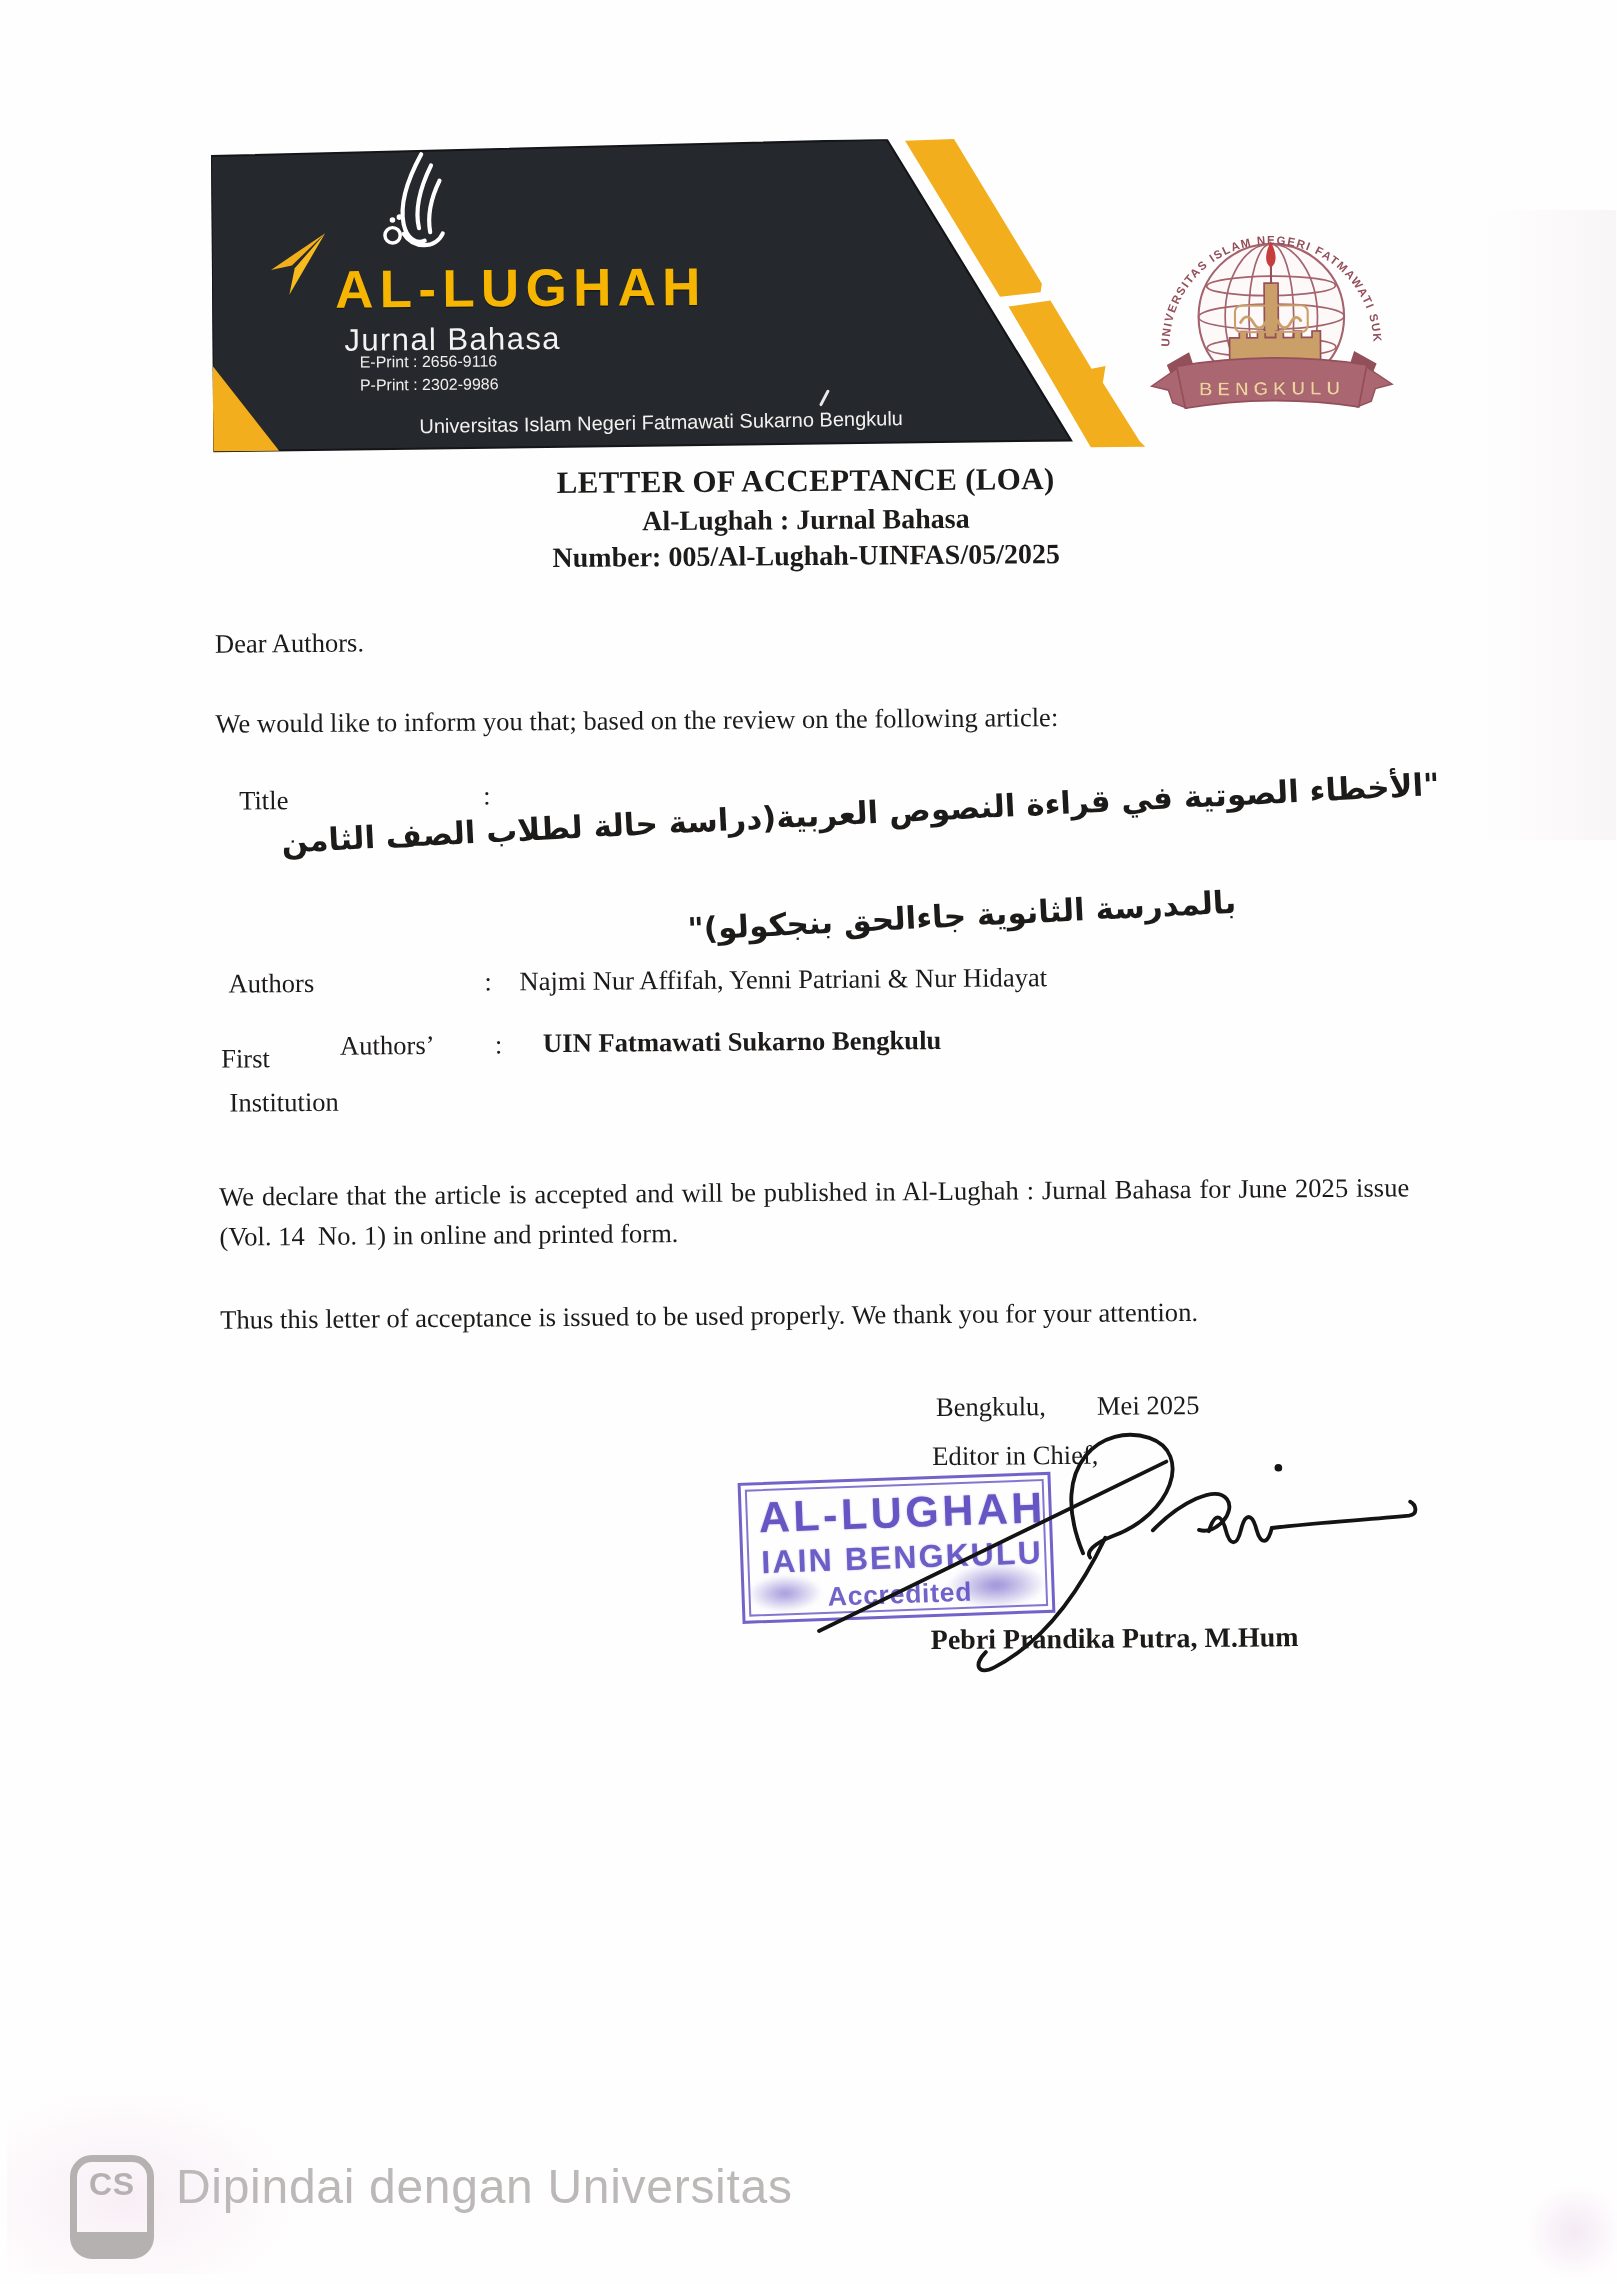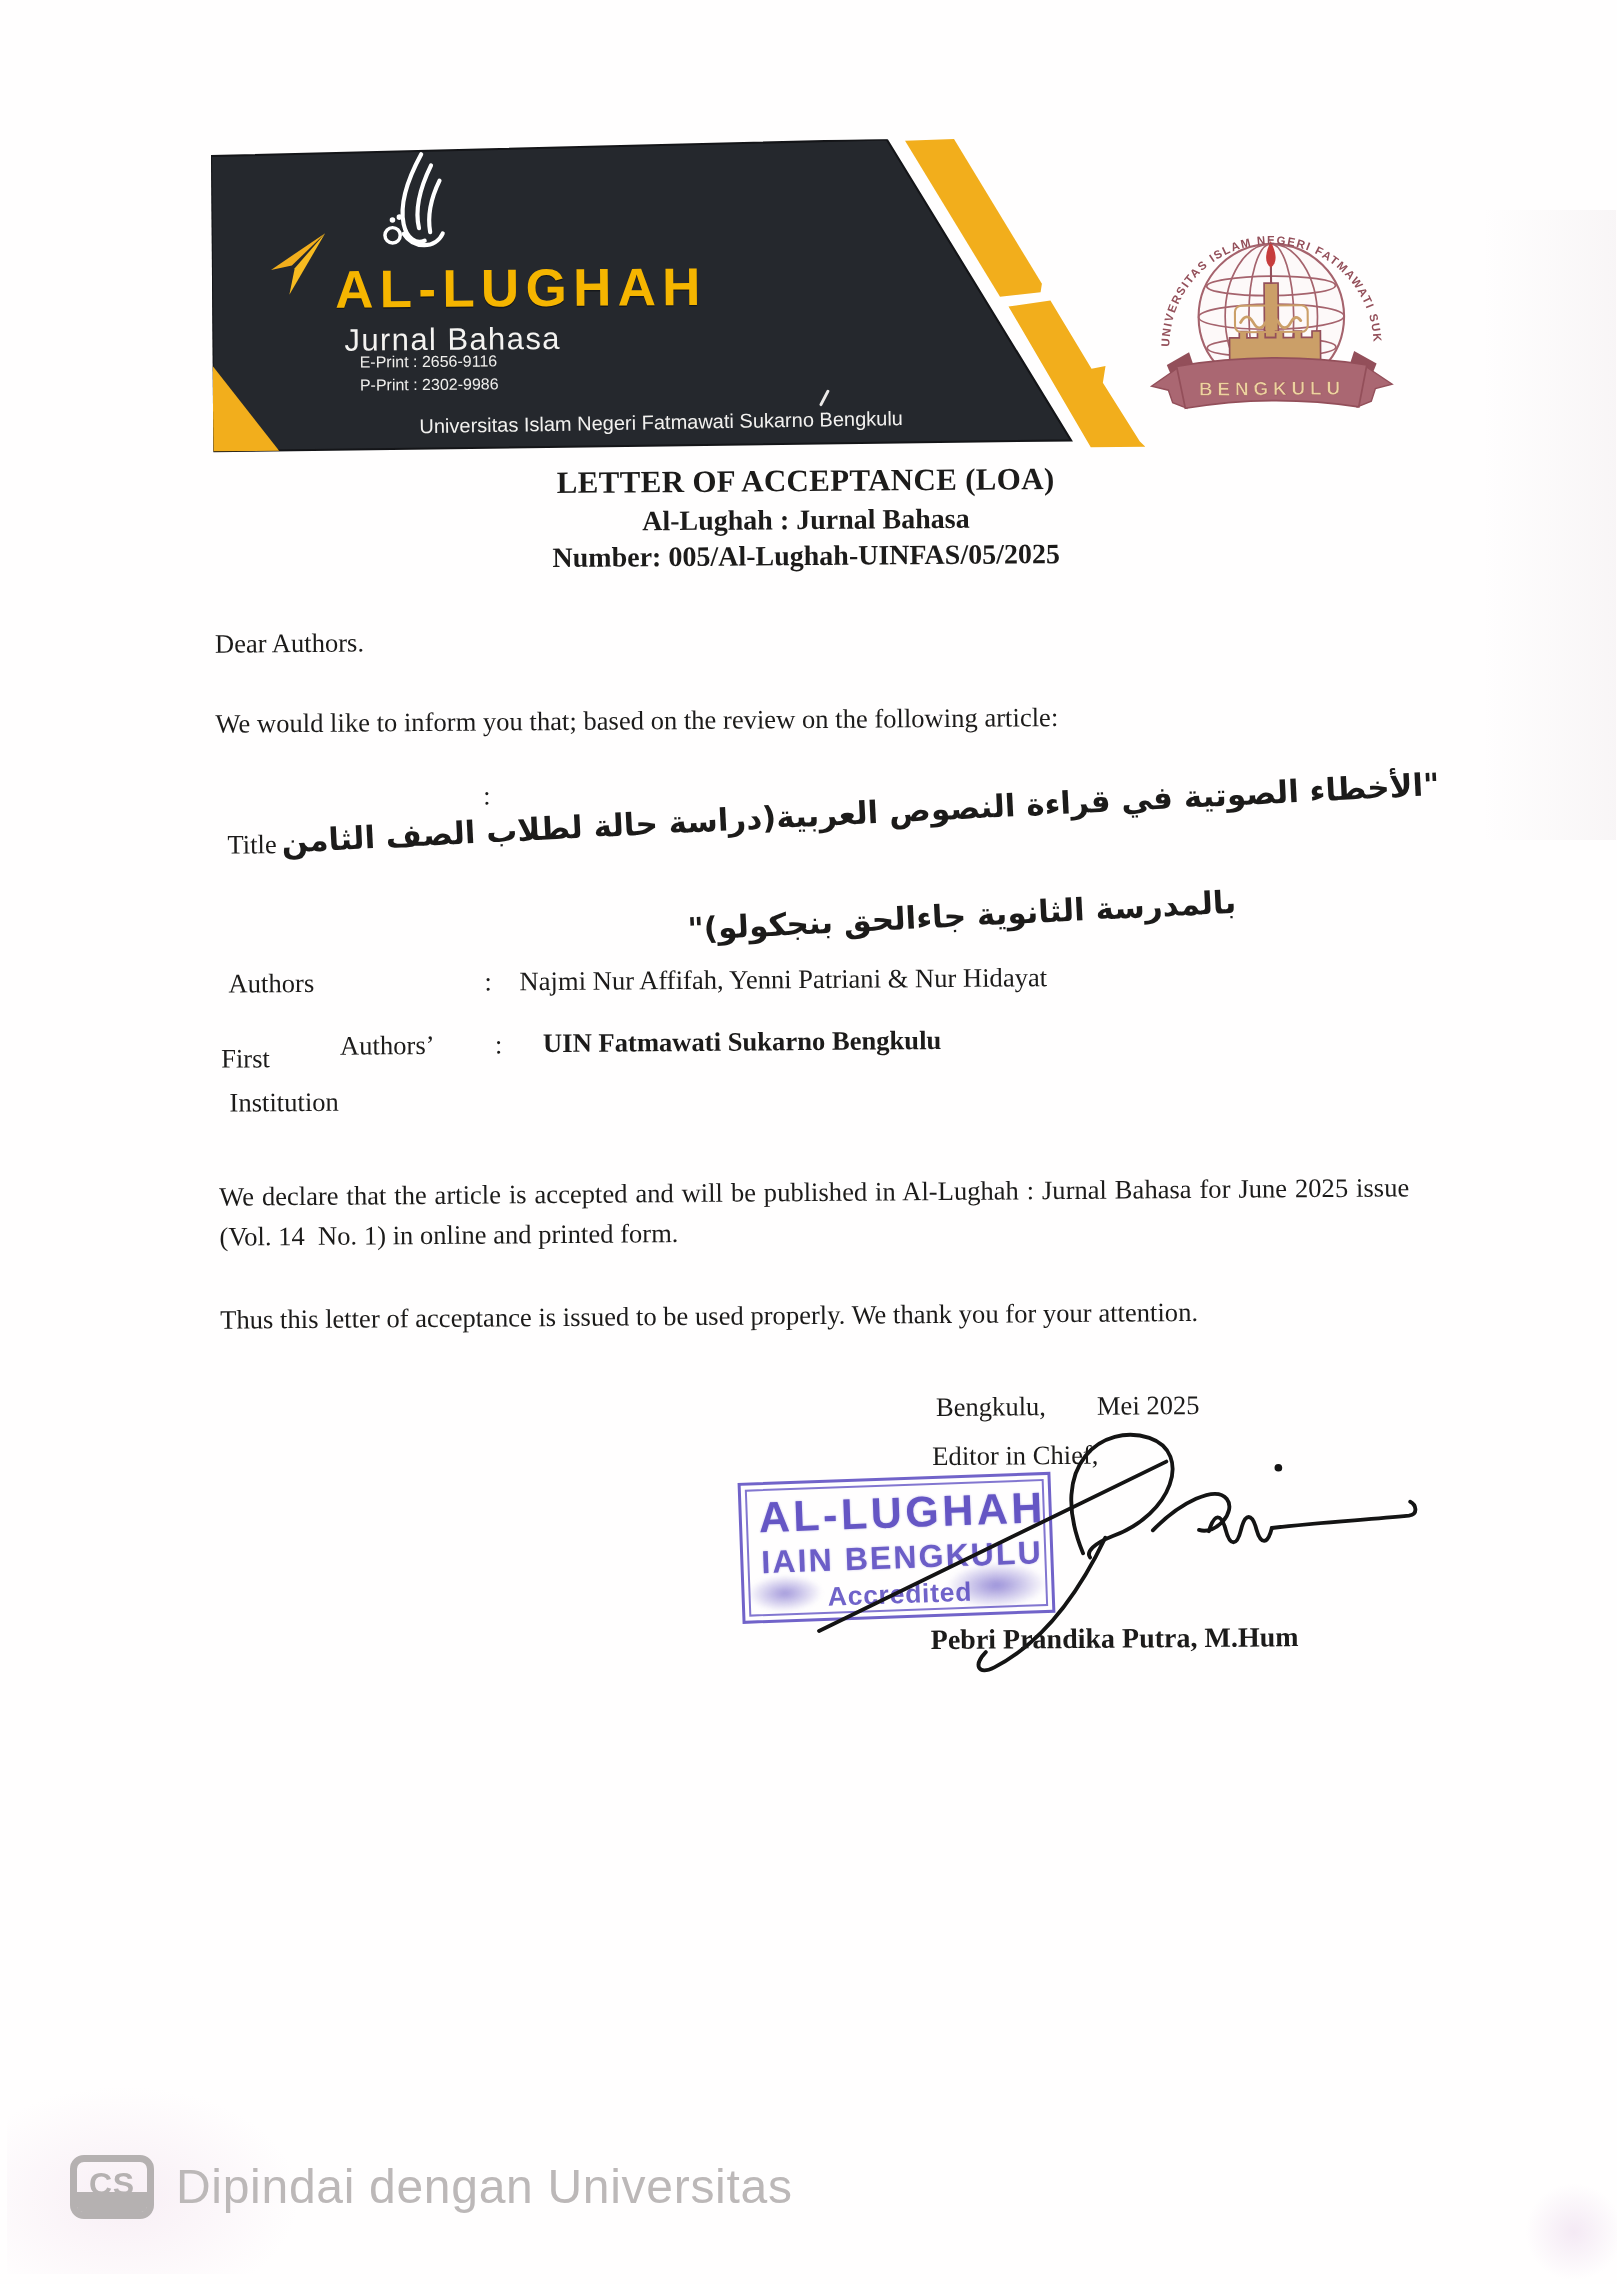--- a/index.html
+++ b/index.html
@@ -93,22 +93,22 @@
   .smudge{position:absolute;filter:blur(2.1px);}
   .smudge.a{left:4.2px;bottom:8.4px;width:73px;height:36px;
     background:radial-gradient(ellipse, rgba(88,72,192,.55), rgba(88,72,192,0) 72%);}
   .smudge.b{right:5.6px;bottom:4.2px;width:98px;height:45px;
     background:radial-gradient(ellipse, rgba(88,72,192,.6), rgba(88,72,192,0) 72%);}
 
   .sig-name{left:925px;top:1625px;font-size:28px;font-weight:bold;}
 
   
   .cs-icon{
-    left:70px;top:2155px;width:84px;height:64px;
-    border:7.7px solid #b5b1b1;border-radius:14px;box-sizing:border-box;
+    left:70px;top:2155px;width:84px;height:104px;
+    border:7.7px solid #b5b1b1;border-radius:22px;box-sizing:border-box;
     font-family:"Liberation Sans",sans-serif;
   }
   .cs-icon .letters{position:absolute;left:0;right:0;top:4.2px;text-align:center;
     font-size:32px;font-weight:bold;color:#b5b1b1;letter-spacing:0.7px;}
   .cs-icon .bar{position:absolute;left:0;right:0;bottom:0;height:19.6px;
     background:#b5b1b1;border-radius:0 0 5.6px 5.6px;}
   .cs-text{
     left:176px;top:2159px;
     font-family:"Liberation Sans",sans-serif;font-size:48px;color:#bcb8b8;
     letter-spacing:0.7px;
@@ -200,21 +200,21 @@
 
     <div class="abs heading">
       <div class="h1">LETTER OF ACCEPTANCE (LOA)</div>
       <div class="h2">Al-Lughah : Jurnal Bahasa</div>
       <div class="h3">Number: 005/Al-Lughah-UINFAS/05/2025</div>
     </div>
 
     <div class="abs t38" style="left:217px;top:624px;">Dear Authors.</div>
     <div class="abs t38" style="left:217px;top:704px;">We would like to inform you that; based on the review on the following article:</div>
 
-    <div class="abs t38" style="left:228px;top:781px;margin-top:44px;">Title</div>
+    <div class="abs t38" style="left:240px;top:781px;">Title</div>
     <div class="abs t38" style="left:484px;top:778px;">:</div>
     <div class="abs arabic" style="right:178px;top:771px;">"الأخطاء الصوتية في قراءة النصوص العربية(دراسة حالة لطلاب الصف الثامن</div>
     <div class="abs arabic" style="left:687px;top:887px;">بالمدرسة الثانوية جاءالحق بنجكولو)"</div>
 
     <div class="abs t38" style="left:228px;top:964px;">Authors</div>
     <div class="abs t38" style="left:484px;top:964px;">:</div>
     <div class="abs t38" style="left:519px;top:964px;">Najmi Nur Affifah, Yenni Patriani &amp; Nur Hidayat</div>
 
     <div class="abs t38" style="left:220px;top:1027px;margin-top:12px;">First</div>
     <div class="abs t38" style="left:339px;top:1027px;">Authors’</div>

